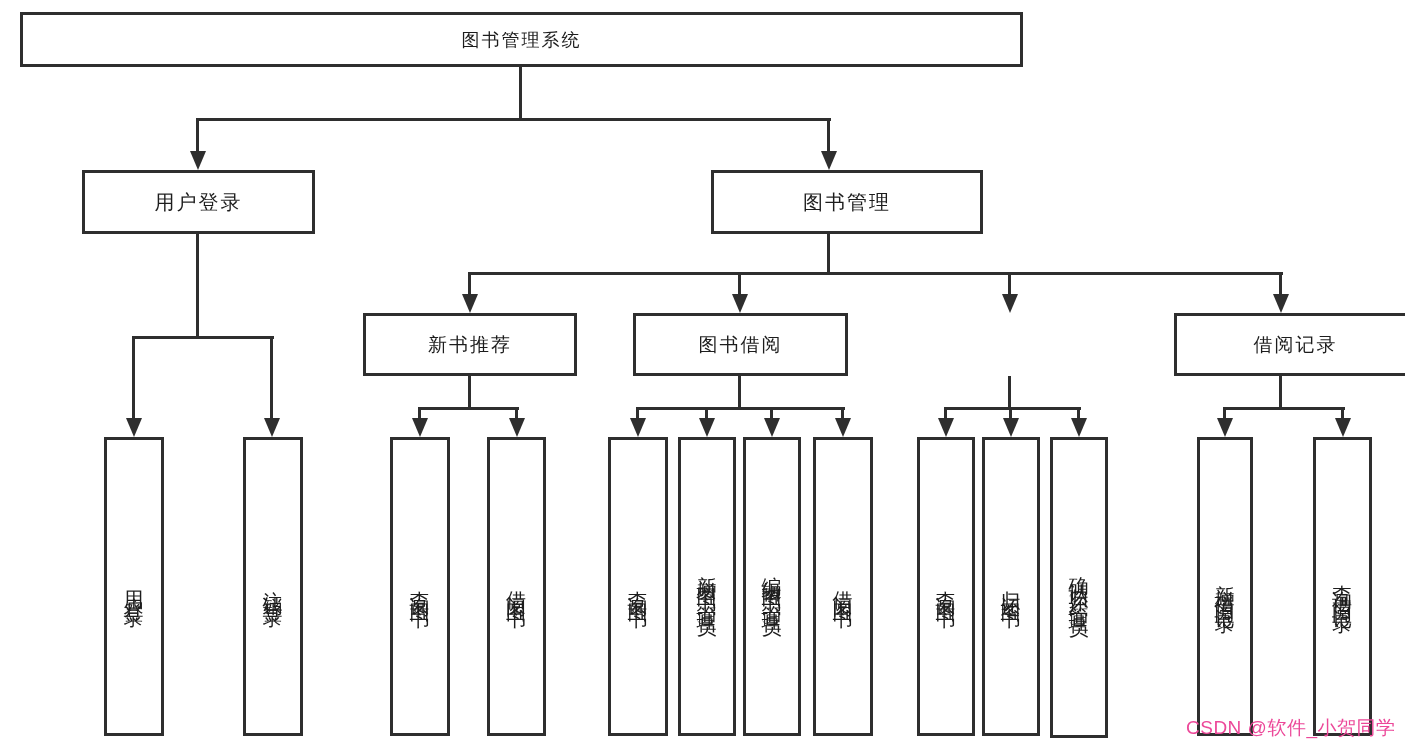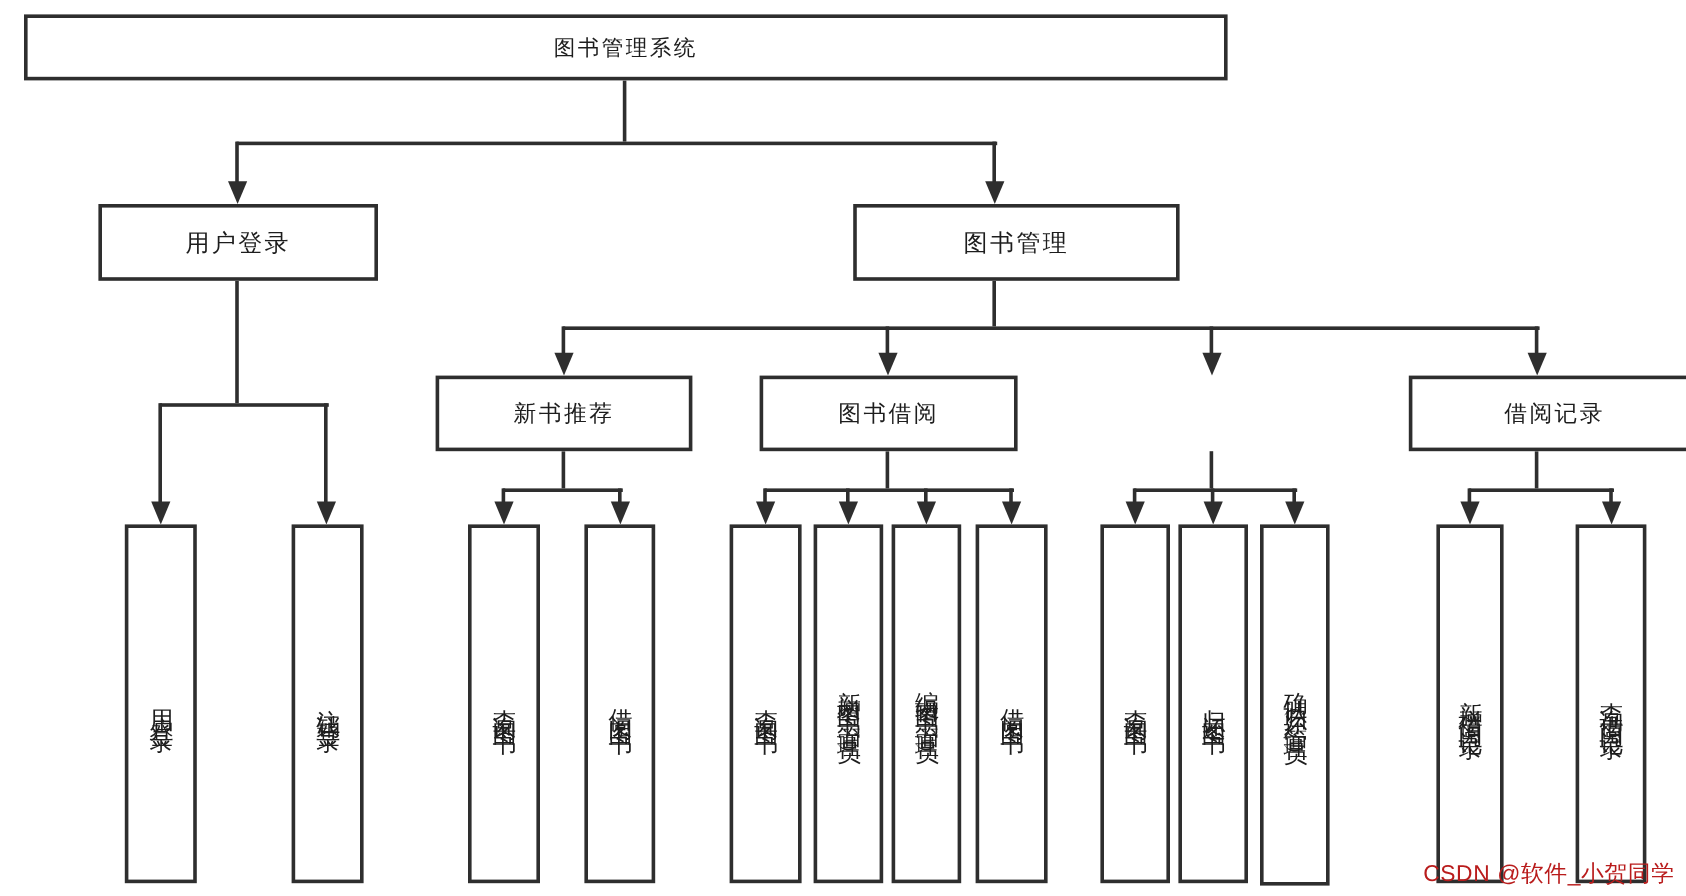--- a/index.html
+++ b/index.html
@@ -48,21 +48,21 @@
     width:0;height:0;
     border-left:8px solid transparent;
     border-right:8px solid transparent;
     border-top:19px solid #2e2e2e;
     z-index:1;
   }
   .watermark{
     position:absolute;
     left:1186px;top:715px;
     font-size:19px;
-    color:#b91c1c;
+    color:#ec4899;
     letter-spacing:0.5px;
     white-space:nowrap;
     z-index:5;
   }
 </style>
 </head>
 <body>
 
 <div id="canvas">
 

